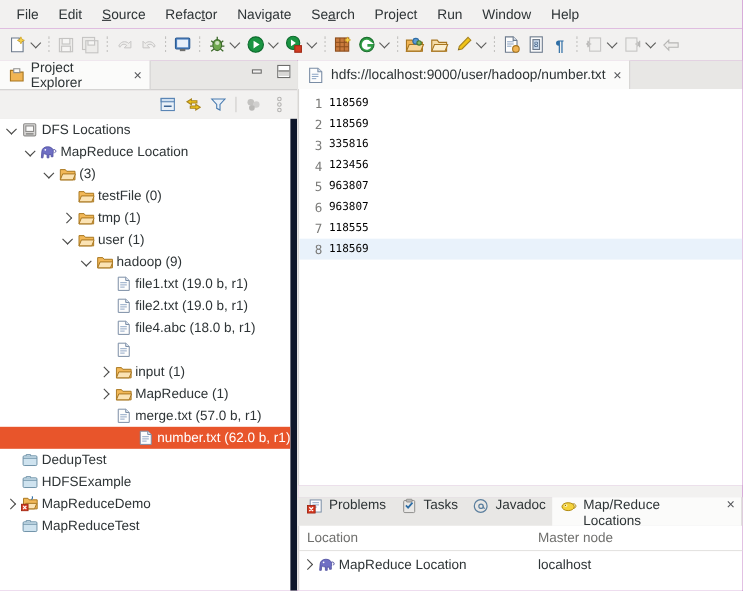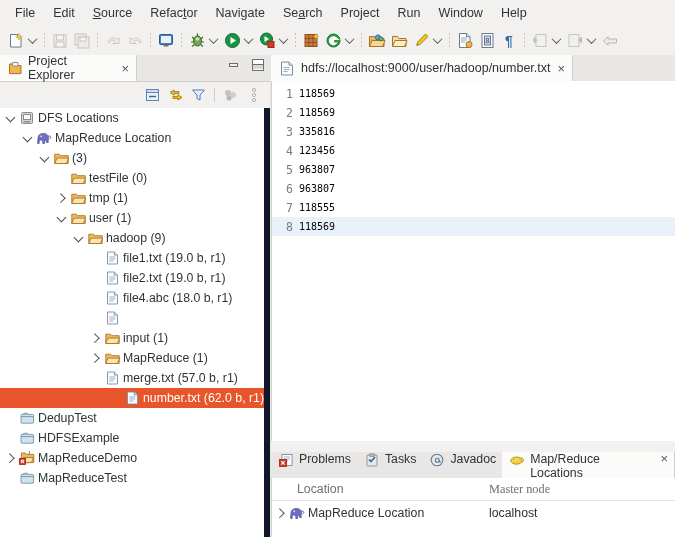--- a/index.html
+++ b/index.html
@@ -158,22 +158,22 @@
   }
   .bv-tabrow { position:relative; height:26px; background:#e8e7e5; display:flex; align-items:stretch; }
   .bv-tab {
     display:flex; align-items:flex-start; padding: 0 6px; gap:4px;
     font-size:12.3px; color:#2e3436; cursor:default; box-sizing:border-box;
   }
   .bv-tab.active { background:#fbfbfa; border-right:1px solid #cfcecc; }
   .bv-body { position:absolute; left:0; top:26px; right:0; bottom:0; background:#ffffff; border-left:1px solid #d4d2d0; }
   .bv-head { display:flex; height:22px; align-items:center; border-bottom:1px solid #e4e3e1; }
   .bv-col { font-size:12.3px; color:#6f6f6d; }
-  .bv-col.c1 { width:215px; padding-left:25px; box-sizing:border-box; }
-  .bv-col.c2 { padding-left:2px;font-family:Liberation Serif, serif; }
+  .bv-col.c1 { width:215px; padding-left:7px; box-sizing:border-box; }
+  .bv-col.c2 { padding-left:2px; }
   .bv-row { display:flex; height:24px; align-items:center; font-size:12.3px; color:#2e3436; }
   .bv-cell.c1 { width:215px; display:flex; align-items:center; box-sizing:border-box; padding-left:2px; }
   .bv-cell.c2 { padding-left:2px; }
 
   .divider-h {
     position:absolute; left:271px; top:441px; width:404px; height:11px; background:#f2f1f0;
   }
   .divider-v {
     position:absolute; left:270px; top:55px; width:1px; height:482px; background:#e6e5e3;
   }

